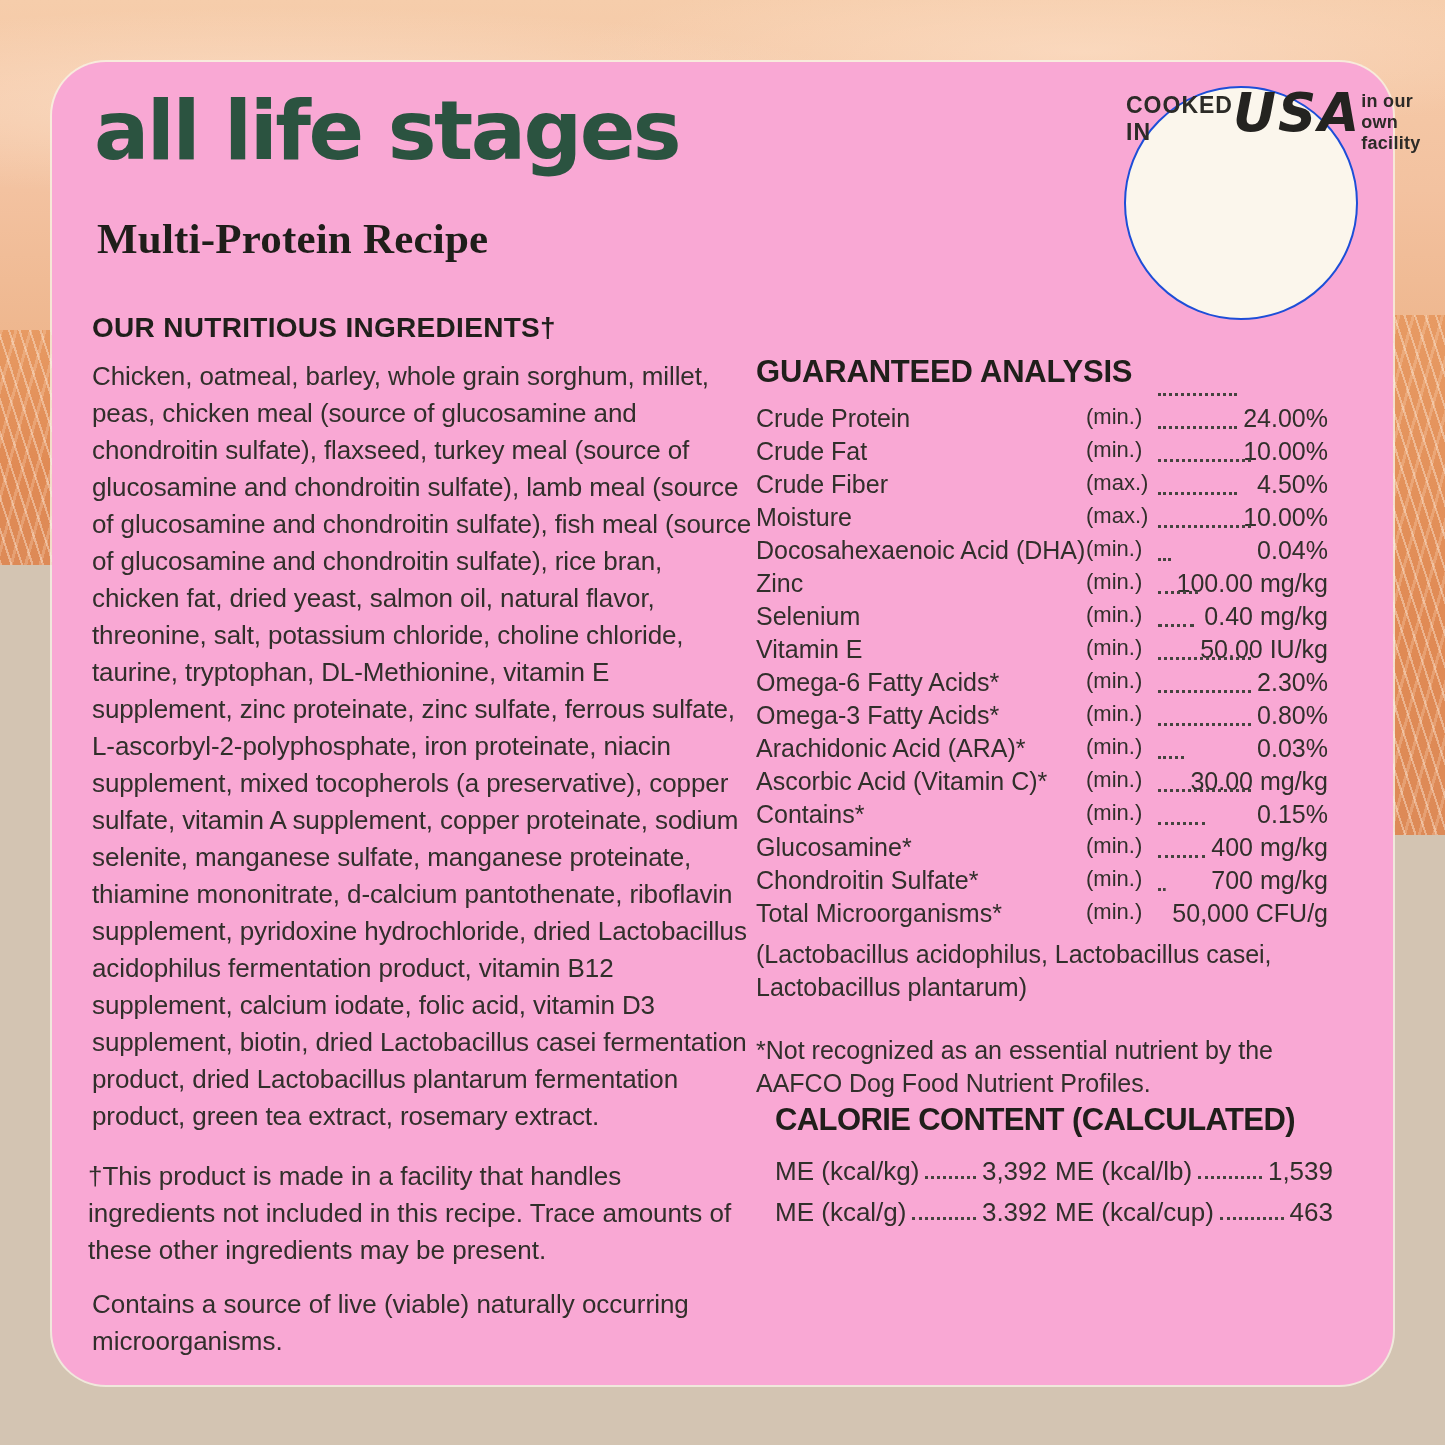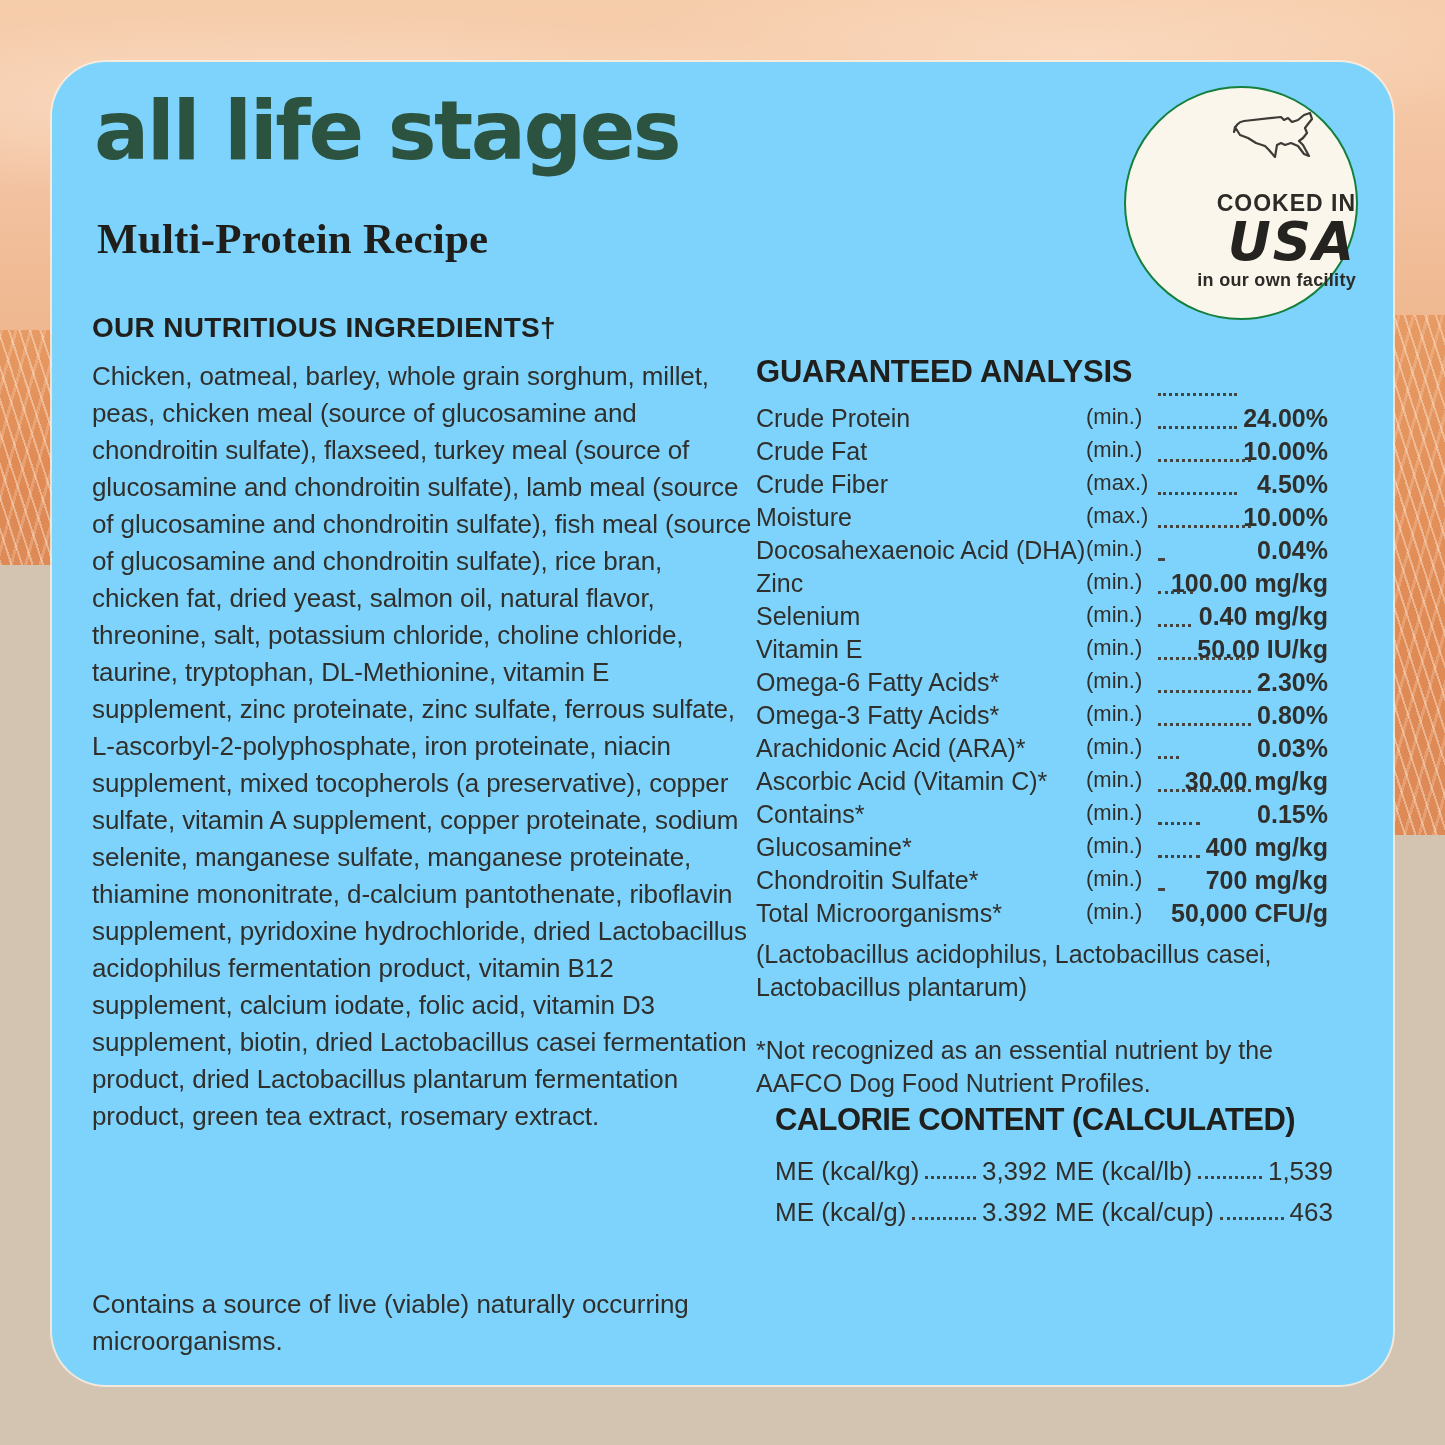--- a/index.html
+++ b/index.html
@@ -21,38 +21,38 @@
     background:
       repeating-linear-gradient(72deg, rgba(255,246,235,.38) 0 2px, rgba(255,246,235,0) 2px 10px),
       repeating-linear-gradient(105deg, rgba(255,225,200,.25) 0 3px, rgba(255,225,200,0) 3px 14px),
       linear-gradient(180deg,#e79a63 0%,#e08a54 60%,#dd8a57 100%);
   }
   .wheat-left{position:absolute;left:0;top:330px;width:62px;height:235px;}
   .wheat-right{position:absolute;right:0;top:315px;width:62px;height:520px;}
   
   .card{
     position:absolute;left:52px;top:62px;width:1341px;height:1323px;
-    background:#7dd3fc;border-radius:54px;
+    background:#f9a8d4;border-radius:54px;
     box-shadow:0 0 0 2px rgba(247,241,230,.8);
   }
   .title{
     position:absolute;left:42px;top:28px;
     font-family:"DejaVu Sans", sans-serif;font-weight:bold;
     font-size:82px;line-height:1;letter-spacing:-2.5px;color:#2b5340;
   }
   .subtitle{
     position:absolute;left:45px;top:152px;
     font-family:"Liberation Serif", serif;font-weight:bold;
     font-size:43px;letter-spacing:.2px;color:#1f1e1a;
   }
   
   .badge{
     position:absolute;left:1072px;top:24px;width:234px;height:234px;
-    border-radius:50%;background:#fbf6ec;border:2px solid #15803d;
-    display:flex;flex-direction:column;align-items:flex-end;box-sizing:border-box;
+    border-radius:50%;background:#fbf6ec;border:2px solid #1d4ed8;
+    display:flex;flex-direction:row;align-items:flex-start;box-sizing:border-box;
   }
   .badge svg{margin-top:22px;}
   .badge-l1{font-size:23px;font-weight:bold;letter-spacing:1px;color:#2c2b27;margin-top:4px;}
   .badge-l2{font-family:"DejaVu Sans", sans-serif;font-size:53px;font-weight:bold;letter-spacing:2px;line-height:.95;color:#242320;font-style:italic;}
   .badge-l3{font-size:18px;font-weight:bold;letter-spacing:.3px;color:#2c2b27;margin-top:3px;}
   
   .ing-heading{
     position:absolute;left:40px;top:250px;
     font-size:28px;font-weight:bold;letter-spacing:.3px;color:#201f1b;
   }
@@ -74,21 +74,21 @@
   }
   .ga-heading{font-size:31px;font-weight:bold;letter-spacing:-.2px;color:#201f1b;margin:0 0 14px 0;}
   .ga-row{display:flex;align-items:flex-start;height:33px;font-size:25px;}
   .ga-label{width:330px;flex:0 0 330px;white-space:nowrap;}
   .ga-qual{width:66px;flex:0 0 66px;font-size:22px;padding-bottom:1px;}
   .dots{flex:1 1 auto;position:relative;margin:0 6px;}
   .dots::after{
     content:"";position:absolute;left:0;right:0;bottom:8px;
     border-bottom:3px dotted #45443f;
   }
-  .ga-value{white-space:nowrap;text-align:right;font-weight:bold;}
+  .ga-value{white-space:nowrap;text-align:right;}
   .ga-lacto{font-size:25px;line-height:33px;margin-top:6px;}
   .ga-aafco{font-size:25px;line-height:33px;margin-top:30px;}
   
   .cal{
     position:absolute;left:723px;top:1032px;width:578px;color:#312f2b;
   }
   .cal-heading{font-size:31px;font-weight:bold;letter-spacing:-.6px;color:#201f1b;margin:8px 0 16px 0;}
   .cal-grid{display:grid;grid-template-columns:272px 278px;column-gap:28px;row-gap:10px;gap:8px;}
   .cal-item{display:flex;align-items:flex-end;height:33px;font-size:26px;}
   .cal-label{white-space:nowrap;}
@@ -110,20 +110,21 @@
     <svg width="132" height="76" viewBox="0 0 130 76" fill="none">
       <path d="M9 22 C10 16 13 12 19 11 L56 7 L59 10 L63 8 L67 12 L73 10 L79 5 L85 3 L87 9 L83 14 L80 18 L82 23 L78 28 L74 31 L78 35 L84 46 L79 44 L73 36 L66 33 L60 35 L56 33 L52 35 L50 47 L44 40 L40 36 L31 33 L23 28 L15 25 L10 17 Z" stroke="#3c3b37" stroke-width="2.2" stroke-linejoin="round"></path>
     </svg>
     <div class="badge-l1">COOKED IN</div>
     <div class="badge-l2">USA</div>
     <div class="badge-l3">in our own facility</div>
   </div>
 
   <div class="ing-heading">OUR NUTRITIOUS INGREDIENTS†</div>
   <div class="ing-body">Chicken, oatmeal, barley, whole grain sorghum, millet, peas, chicken meal (source of glucosamine and chondroitin sulfate), flaxseed, turkey meal (source of glucosamine and chondroitin sulfate), lamb meal (source of glucosamine and chondroitin sulfate), fish meal (source of glucosamine and chondroitin sulfate), rice bran, chicken fat, dried yeast, salmon oil, natural flavor, threonine, salt, potassium chloride, choline chloride, taurine, tryptophan, DL-Methionine, vitamin E supplement, zinc proteinate, zinc sulfate, ferrous sulfate, L-ascorbyl-2-polyphosphate, iron proteinate, niacin supplement, mixed tocopherols (a preservative), copper sulfate, vitamin A supplement, copper proteinate, sodium selenite, manganese sulfate, manganese proteinate, thiamine mononitrate, d-calcium pantothenate, riboflavin supplement, pyridoxine hydrochloride, dried Lactobacillus acidophilus fermentation product, vitamin B12 supplement, calcium iodate, folic acid, vitamin D3 supplement, biotin, dried Lactobacillus casei fermentation product, dried Lactobacillus plantarum fermentation product, green tea extract, rosemary extract.</div>
+  <div class="footnote">†This product is made in a facility that handles ingredients not included in this recipe. Trace amounts of these other ingredients may be present.</div>
   <div class="contains-note">Contains a source of live (viable) naturally occurring microorganisms.</div>
 
   <div class="ga">
     <h2 class="ga-heading">GUARANTEED ANALYSIS</h2>
 
     <div class="ga-row">
       <span class="ga-label">Crude Protein</span>
       <span class="ga-qual">(min.)</span>
       <span class="dots"></span>
       <span class="ga-value">24.00%</span>

